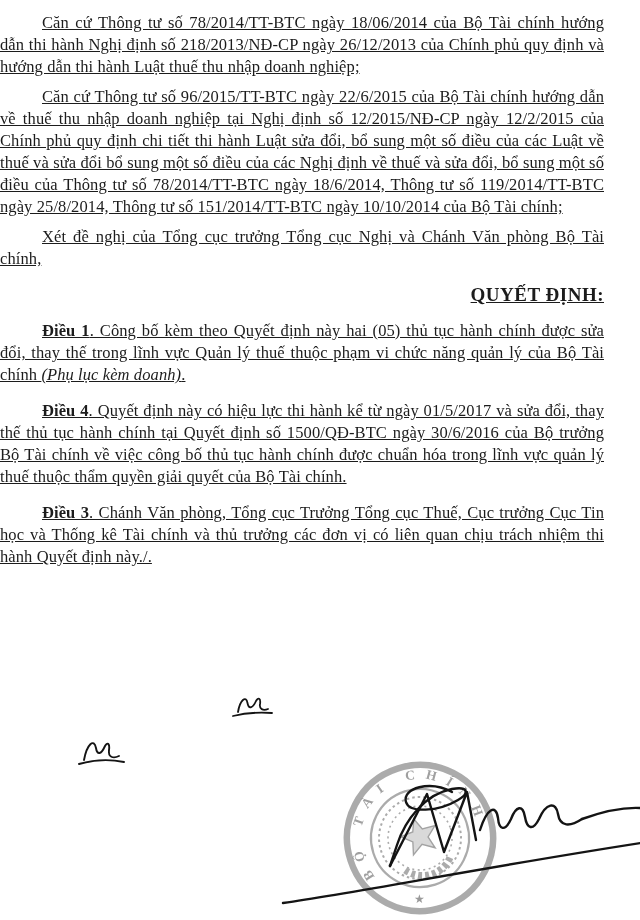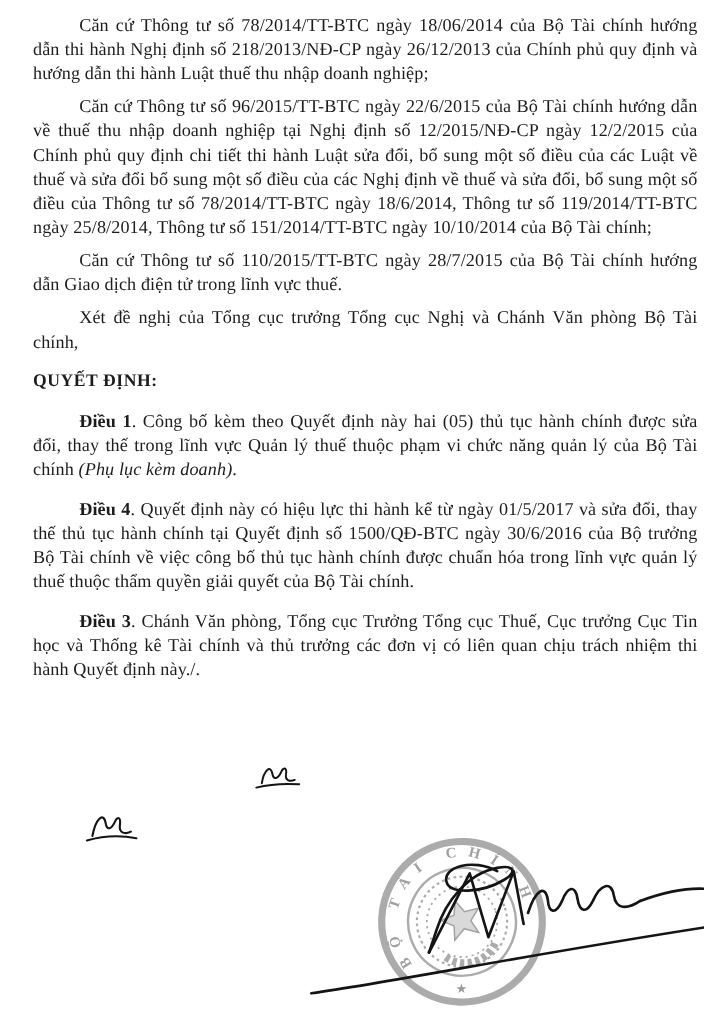--- a/index.html
+++ b/index.html
@@ -1,27 +1,27 @@
 <!DOCTYPE html>
 <html><head>
 <meta charset="utf-8">
 <style>
   html,body{margin:0;padding:0;background:#ffffff;}
   .page{
     position:relative;width:640px;height:920px;background:#ffffff;overflow:hidden;
     font-family:"Liberation Serif","DejaVu Serif",serif;color:#1c1c1c;
   }
-  .doc{position:absolute;left:30px;top:12px;width:604px;}
+  .doc{position:absolute;left:0;top:12px;width:604px;text-decoration:underline;}
   .para{
     margin:0 0 8px 0;font-size:16.5px;line-height:22px;text-align:justify;
     text-indent:42px;letter-spacing:0.1px;
   }
   .para.tight{margin-bottom:8px;}
   .heading{
-    margin:14px 0 10px 0;text-align:left;font-size:16px;font-weight:bold;
+    margin:14px 0 10px 0;text-align:right;font-size:19px;font-weight:bold;
     letter-spacing:0.5px;text-indent:0;
   }
   .article{margin-top:14px;margin-bottom:0;}
   .article b{font-weight:bold;margin-top:12px;}
   .overlay{position:absolute;left:0;top:0;width:640px;height:920px;pointer-events:none;}
   .z1{z-index:1;} .z2{position:relative;z-index:2;} .z3{z-index:3;}
 </style>
 </head>
 <body>
 
@@ -39,21 +39,20 @@
       <text fill="#969696" stroke="none" font-family="Liberation Serif, DejaVu Serif, serif" font-size="13.5" font-weight="bold" letter-spacing="10">
         <textPath href="#ringArc">BỘ TÀI CHÍNH</textPath>
       </text>
     </g>
     <text x="414" y="903" fill="#9a9a9a" font-size="12" font-family="DejaVu Sans, sans-serif">★</text>
   </svg>
 
   <div class="doc z2">
     <p class="para tight">Căn cứ Thông tư số 78/2014/TT-BTC ngày 18/06/2014 của Bộ Tài chính hướng dẫn thi hành Nghị định số 218/2013/NĐ-CP ngày 26/12/2013 của Chính phủ quy định và hướng dẫn thi hành Luật thuế thu nhập doanh nghiệp;</p>
     <p class="para tight">Căn cứ Thông tư số 96/2015/TT-BTC ngày 22/6/2015 của Bộ Tài chính hướng dẫn về thuế thu nhập doanh nghiệp tại Nghị định số 12/2015/NĐ-CP ngày 12/2/2015 của Chính phủ quy định chi tiết thi hành Luật sửa đổi, bổ sung một số điều của các Luật về thuế và sửa đổi bổ sung một số điều của các Nghị định về thuế và sửa đổi, bổ sung một số điều của Thông tư số 78/2014/TT-BTC ngày 18/6/2014, Thông tư số 119/2014/TT-BTC ngày 25/8/2014, Thông tư số 151/2014/TT-BTC ngày 10/10/2014 của Bộ Tài chính;</p>
-    <p class="para tight">Căn cứ Thông tư số 110/2015/TT-BTC ngày 28/7/2015 của Bộ Tài chính hướng dẫn Giao dịch điện tử trong lĩnh vực thuế.</p>
     <p class="para tight">Xét đề nghị của Tổng cục trưởng Tổng cục Nghị và Chánh Văn phòng Bộ Tài chính,</p>
 
     <p class="para heading">QUYẾT ĐỊNH:</p>
 
     <p class="para article">
       <b>Điều 1</b><span>. Công bố kèm theo Quyết định này hai (05) thủ tục hành chính được sửa đổi, thay thế trong lĩnh vực Quản lý thuế thuộc phạm vi chức năng quản lý của Bộ Tài chính </span><i>(Phụ lục kèm doanh)</i><span>.</span>
     </p>
     <p class="para article">
       <b>Điều 4</b><span>. Quyết định này có hiệu lực thi hành kể từ ngày 01/5/2017 và sửa đổi, thay thế thủ tục hành chính tại Quyết định số 1500/QĐ-BTC ngày 30/6/2016 của Bộ trưởng Bộ Tài chính về việc công bố thủ tục hành chính được chuẩn hóa trong lĩnh vực quản lý thuế thuộc thẩm quyền giải quyết của Bộ Tài chính.</span>
     </p>

